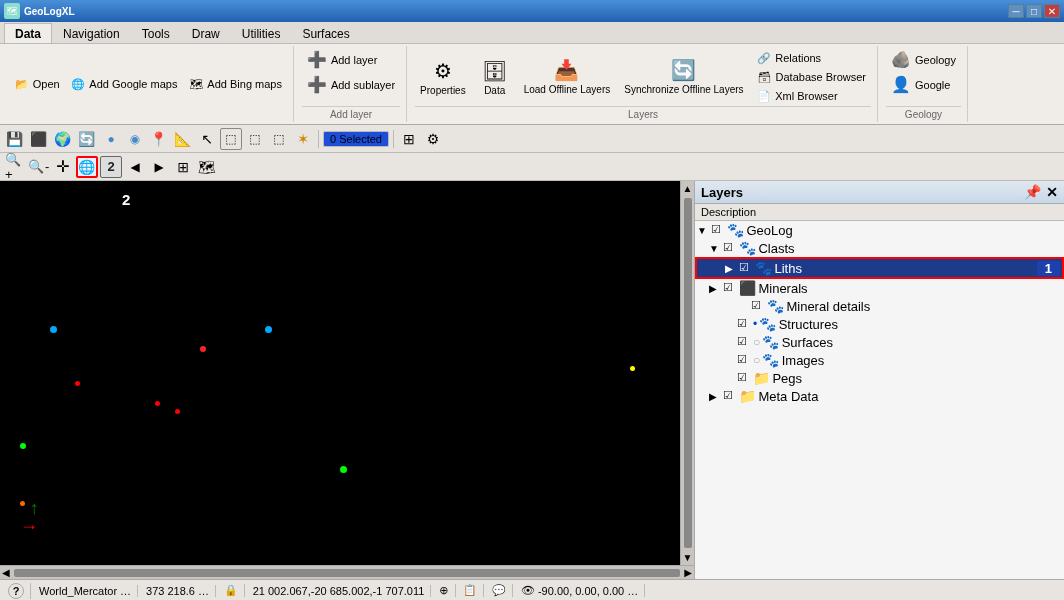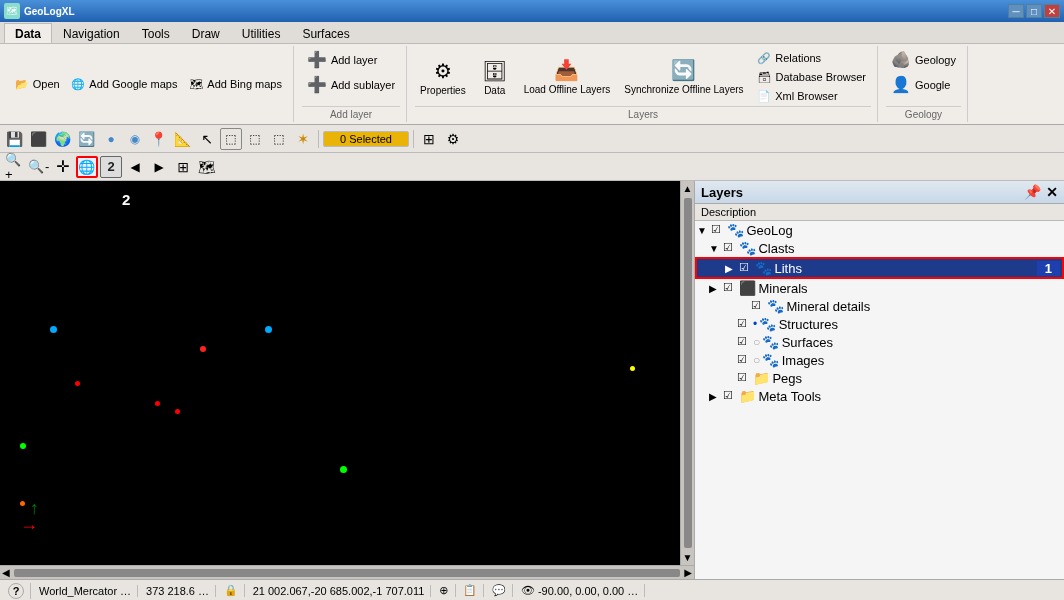--- a/index.html
+++ b/index.html
@@ -92,24 +92,24 @@
     .tb-btn {
       width: 22px; height: 22px;
       display: flex; align-items: center; justify-content: center;
       cursor: pointer;
       border: 1px solid transparent;
       border-radius: 2px;
       font-size: 14px;
     }
     .tb-sep { width: 1px; height: 18px; background: #bbb; margin: 0 2px; }
     .tb-badge {
-      background: #eab308;
+      background: #1d4ed8;
       border: 1px solid #bbb;
       border-radius: 2px;
-      padding: 1px 16px;
+      padding: 1px 6px;
       font-size: 11px;
     }
 
     
     .nav-toolbar {
       background: #e8e5e0;
       border-bottom: 1px solid #bbb;
       display: flex;
       align-items: center;
       padding: 1px 4px;
@@ -469,21 +469,21 @@
         <span class="tree-expand" style="color:transparent;">▶</span>
         <span class="tree-check">☑</span>
         <span style="font-size:14px; color:#cc9900;">📁</span>
         <span class="tree-label">Pegs</span>
       </div>
 
       <div class="tree-item indent-1">
         <span class="tree-expand">▶</span>
         <span class="tree-check">☑</span>
         <span style="font-size:14px; color:#cc9900;">📁</span>
-        <span class="tree-label">Meta Tools</span>
+        <span class="tree-label">Meta Data</span>
       </div>
 
     </div>
   </div>
 
 </div>
 
 <div class="status-bar">
   <div class="status-section">
     <span style="border: 1px solid #aaa; border-radius: 50%; width: 16px; height: 16px; display:flex; align-items:center; justify-content:center; cursor:pointer; font-weight:bold;">?</span>

